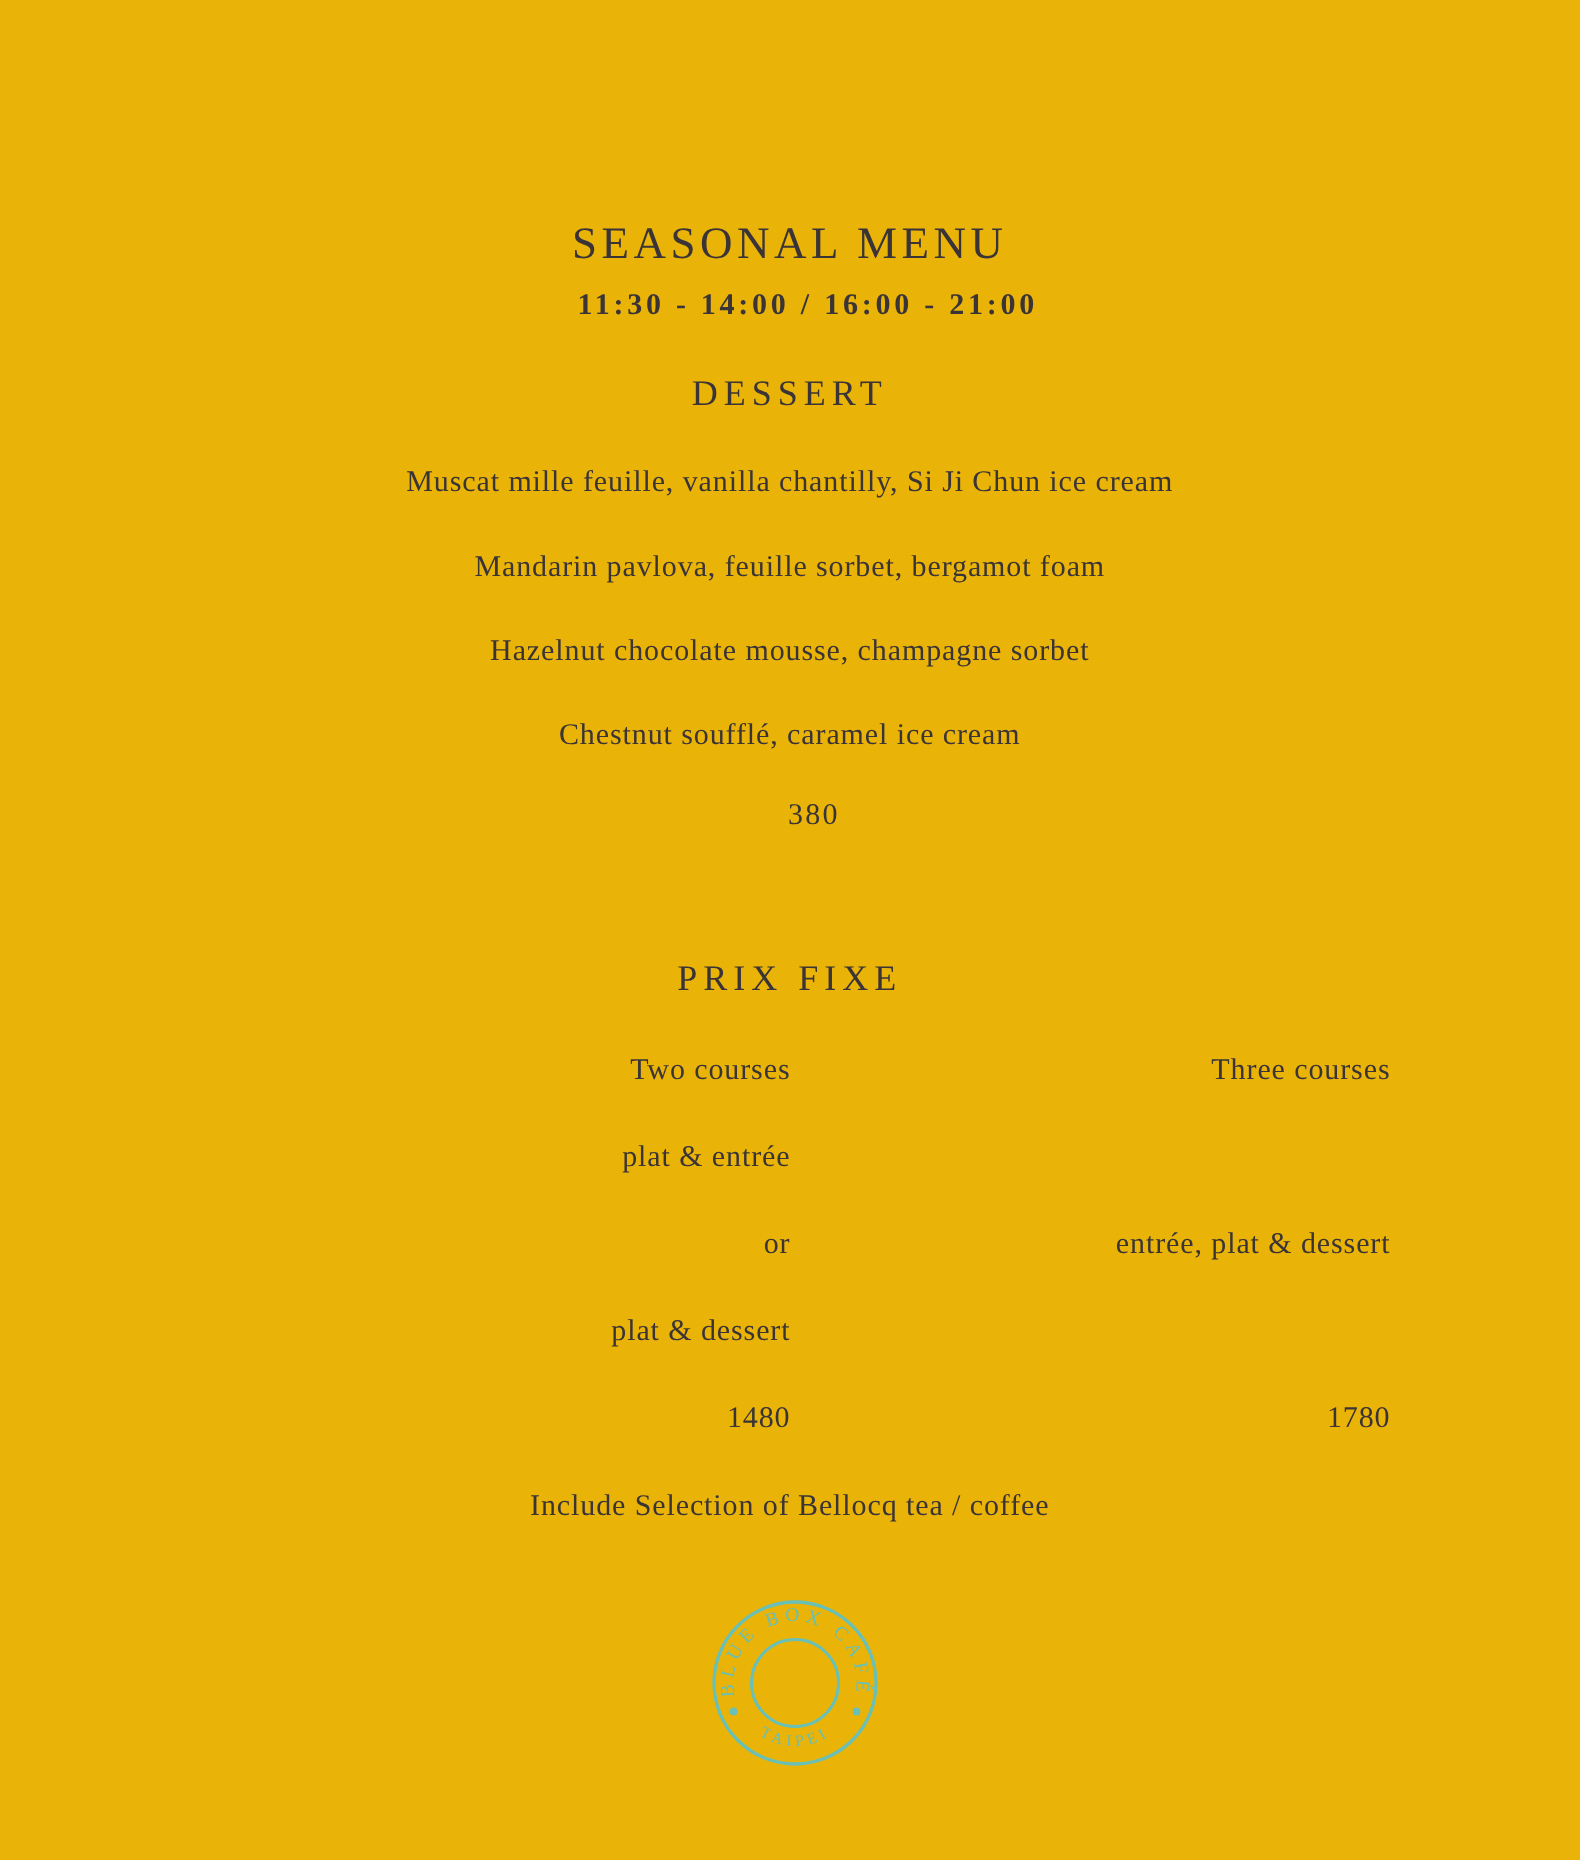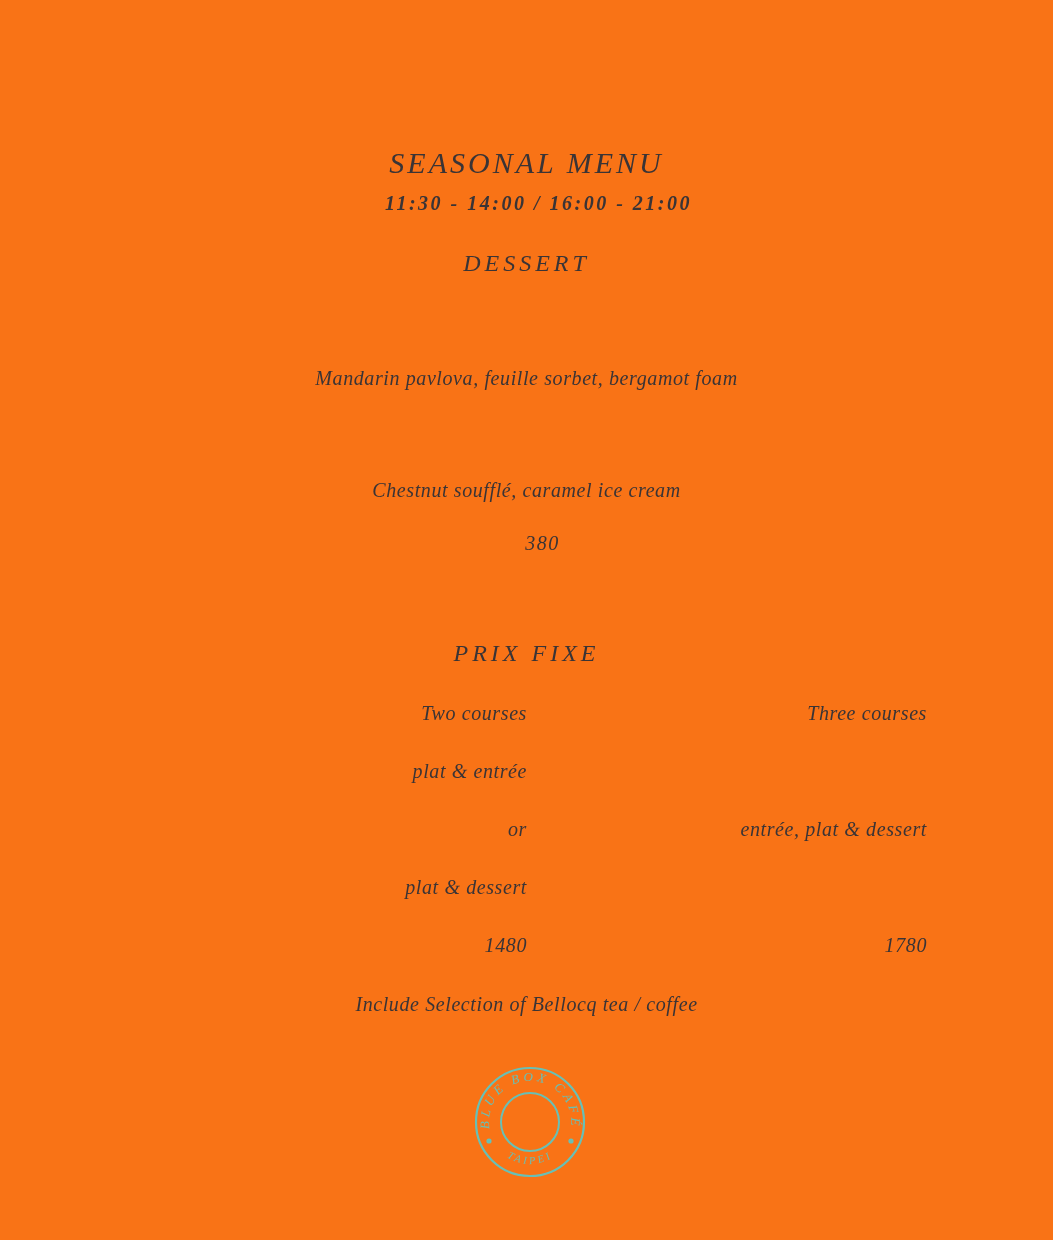--- a/index.html
+++ b/index.html
@@ -11,22 +11,21 @@
     height: 1240px;
     background: #ffffff;
     font-family: "Liberation Serif", "DejaVu Serif", serif;
     color: #3a3436;
     overflow: hidden;
   }
   .menu-page {
     position: relative;
     width: 1053px;
     height: 1240px;
-    background: #f97316;
-    font-style: italic;
+    background: #eab308;
   }
   .centered {
     position: absolute;
     left: 0;
     width: 100%;
     text-align: center;
     white-space: pre-wrap;
   }
   .menu-title {
     top: 146px;
@@ -103,23 +102,25 @@
 <body>
 
 <div class="menu-page">
 
   <div class="centered menu-title">SEASONAL MENU</div>
 
   <div class="centered menu-hours">11:30 - 14:00 / 16:00 - 21:00</div>
 
   <div class="centered section-heading dessert-heading">DESSERT</div>
 
+  <div class="centered menu-item item-0">Muscat mille feuille, vanilla chantilly, Si Ji Chun ice cream</div>
 
   <div class="centered menu-item item-1">Mandarin pavlova, feuille sorbet, bergamot foam</div>
 
+  <div class="centered menu-item item-2">Hazelnut chocolate mousse, champagne sorbet</div>
 
   <div class="centered menu-item item-3">Chestnut soufflé, caramel ice cream</div>
 
   <div class="centered dessert-price">380</div>
 
   <div class="centered section-heading prix-heading">PRIX FIXE</div>
 
   <div class="prix-grid">
     <div class="cell">Two courses</div>
     <div class="cell">Three courses</div>

